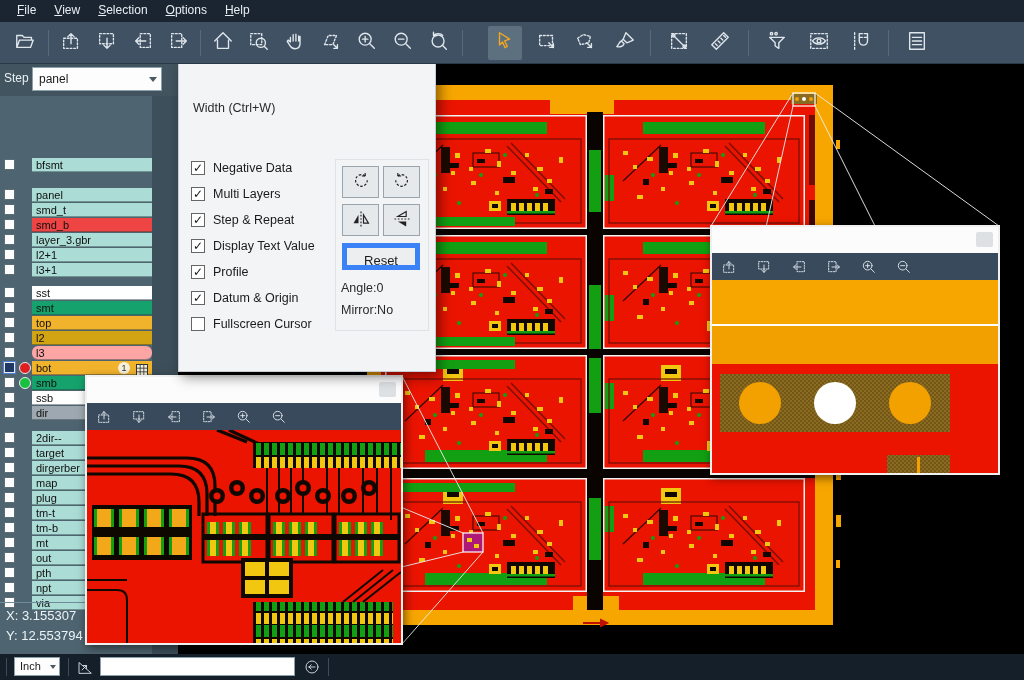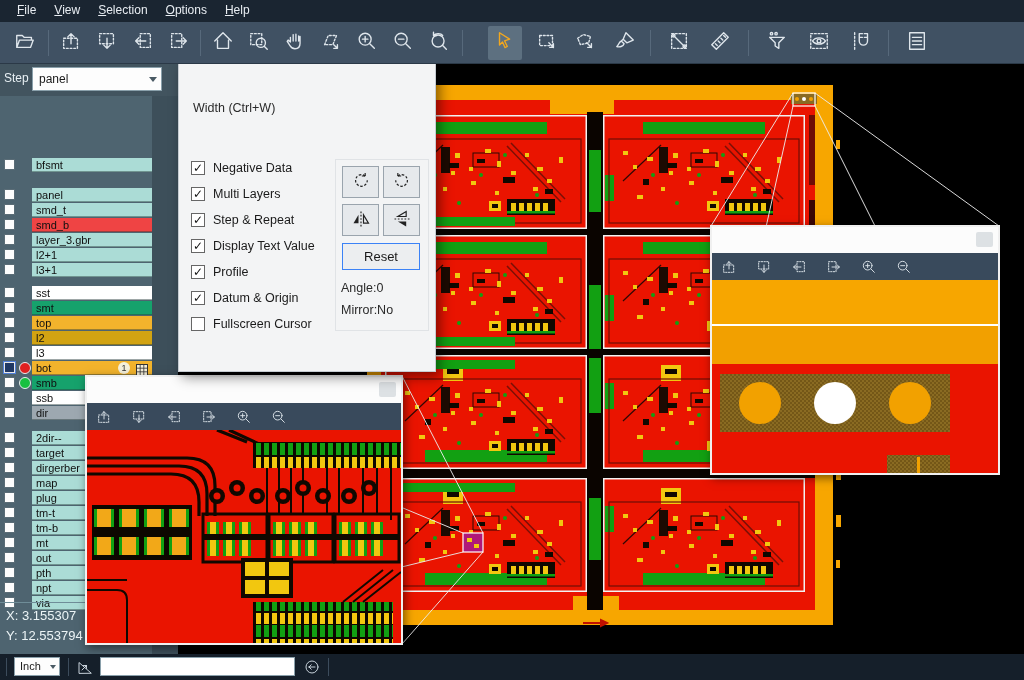--- a/index.html
+++ b/index.html
@@ -69,21 +69,21 @@
   .rdot{width:13px;height:13px;border-radius:50%;border:1px solid #555;background:#fff;position:relative;}
   .radio.sel .rdot::after{content:"";position:absolute;left:3px;top:3px;width:5px;height:5px;border-radius:50%;background:#111;}
   .chk{position:absolute;left:12px;display:flex;align-items:center;gap:8px;font-size:12.5px;}
   .cbox{width:14px;height:14px;border:1px solid #666;background:#fff;font-size:12px;line-height:13px;
         text-align:center;color:#111;}
   .cbox.on::after{content:"\2713";}
   .grp-box{position:absolute;left:156px;top:96px;width:94px;height:172px;border:1px solid #e0e3e6;}
   .sq-btn{position:absolute;width:37px;height:32px;background:#e6e9ec;border:1px solid #9aa4ad;
           display:flex;align-items:center;justify-content:center;color:#222;}
   .sq-btn svg{stroke:#222;fill:none;stroke-width:1.4;}
-  .dlg-btn{position:absolute;background:#eceef0;border:1px solid #3b82f6;text-align:center;font-size:13px;color:#1a1a1a;}
+  .dlg-btn{position:absolute;background:#eceef0;border:5px solid #3b82f6;text-align:center;font-size:13px;color:#1a1a1a;}
   
   .statusbar{position:absolute;left:0;top:654px;width:1024px;height:26px;background:#151f2a;z-index:60;}
   .sb-sep{position:absolute;top:4px;width:1px;height:18px;background:#3c4c5c;}
   .unit-select{position:absolute;left:14px;top:3px;width:46px;height:19px;background:#fdfdfd;
                border:1px solid #8aa0ab;font-size:11px;color:#1a1a1a;line-height:17px;padding-left:5px;}
   .unit-select .chev{position:absolute;right:3px;top:7px;width:0;height:0;border-left:3.5px solid transparent;
                border-right:3.5px solid transparent;border-top:4px solid #4a5a64;}
   .sb-icon{position:absolute;top:4px;width:18px;height:18px;color:#ccd6de;}
   .sb-icon svg{stroke:currentColor;fill:none;stroke-width:1.3;stroke-linecap:round;stroke-linejoin:round;}
   .cmd-input{position:absolute;left:100px;top:3px;width:195px;height:19px;background:#fff;
@@ -628,21 +628,21 @@
     <div class="lrow" style="top:254px">
         <span class="cbx"></span>
         <span class="lname" style="background-color: rgb(242, 179, 44);">top</span>
       </div>
     <div class="lrow" style="top:269px">
         <span class="cbx"></span>
         <span class="lname" style="background-color: rgb(210, 163, 18);">l2</span>
       </div>
     <div class="lrow" style="top:284px">
         <span class="cbx"></span>
-        <span class="lname" style="background-color: #ffffff;">l3</span>
+        <span class="lname" style="background-color: #fca5a5; border-radius: 6px;">l3</span>
       </div>
     <div class="lrow" style="top:299px">
       <span class="cbx on"></span>
       <span class="ldot" style="background-color: rgb(224, 32, 32);"></span>
       <span class="lname" style="background-color: rgb(242, 179, 44);">bot</span>
       <span class="lbadge">1</span>
       <span class="lgrid"><svg width="12" height="12" viewBox="0 0 12 12">
             <rect x="0.5" y="0.5" width="11" height="11" fill="#f5f0da" stroke="#333"></rect>
             <path d="M4.2 0.5 V11.5 M7.8 0.5 V11.5 M0.5 4.2 H11.5 M0.5 7.8 H11.5" stroke="#333" stroke-width="0.8"></path>
           </svg></span>

